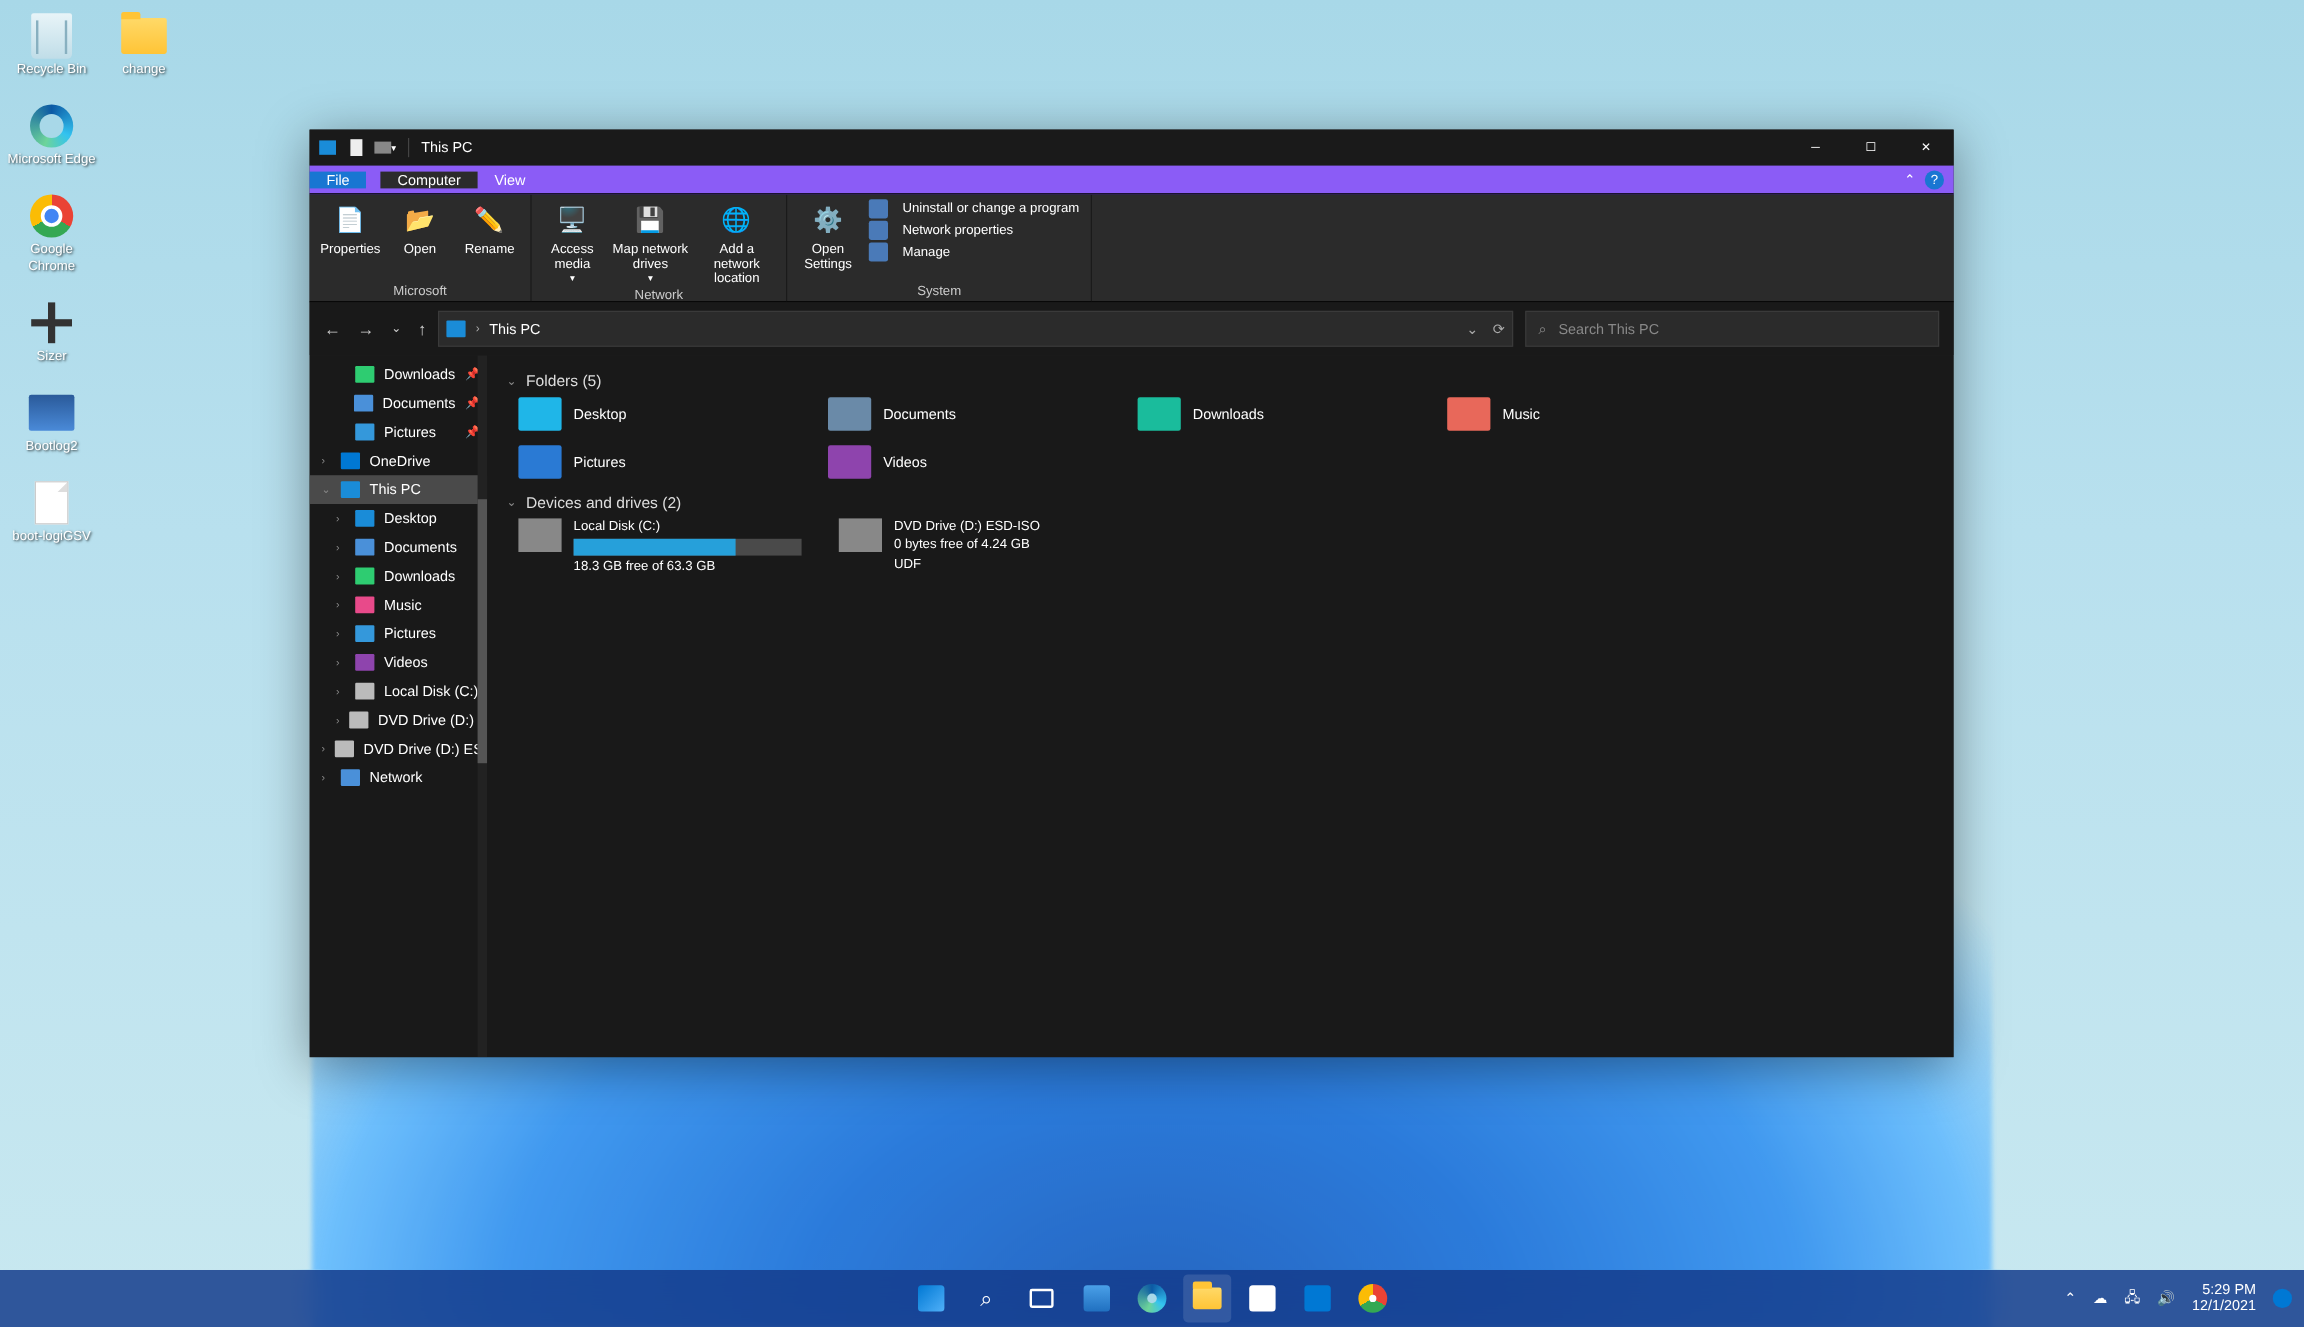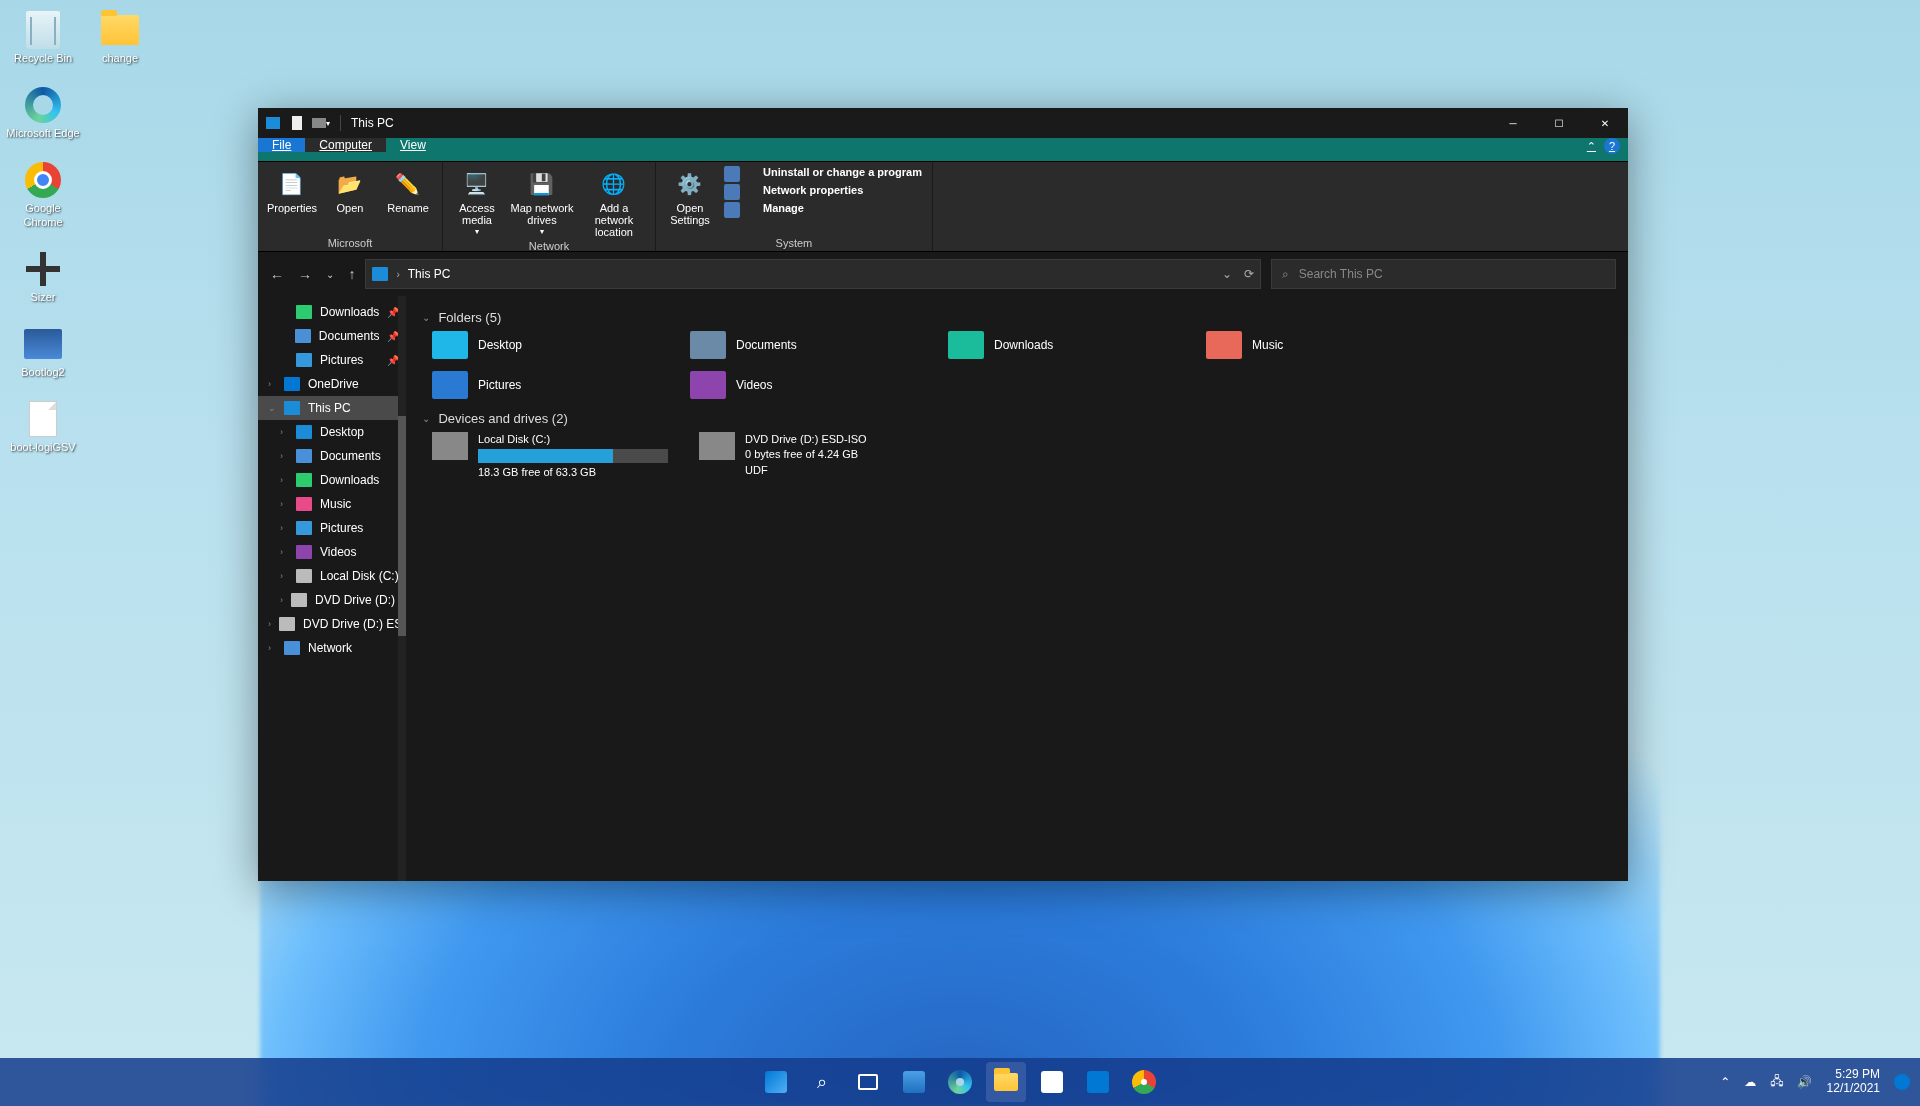--- a/index.html
+++ b/index.html
@@ -50,37 +50,37 @@
 
 .titlebar { height: 30px; background: #1a1a1a; display: flex; align-items: center; padding-left: 6px; }
 .titlebar .qa-icons { display: flex; gap: 6px; align-items: center; }
 .titlebar .qa { width:18px; height:18px; display:flex; align-items:center; justify-content:center; font-size:11px; }
 .titlebar .sep { width:1px; height:16px; background:#444; margin:0 4px; }
 .titlebar .title { font-size: 12px; margin-left: 6px; }
 .titlebar .window-controls { margin-left: auto; display: flex; }
 .titlebar .wc { width: 46px; height: 30px; display: flex; align-items: center; justify-content: center; font-size: 10px; }
 
 
-.menu-tabs { height: 24px; background: #0f766e; display: flex; align-items: flex-start; border-bottom: 1px solid #000; position:relative;text-decoration:underline;}
+.menu-tabs { height: 24px; background: #8b5cf6; display: flex; align-items: center; border-bottom: 1px solid #000; position:relative;}
 .menu-tab { padding: 0 14px; font-size: 12px; display:flex; align-items:center; }
 .menu-tab.file { background: #1976d2; }
-.menu-tab.active { background: #2b2b2b; }
+.menu-tab.active { background: #2b2b2b; margin-left: 12px; }
 .ribbon-controls{ margin-left:auto; display:flex; align-items:center; gap:8px; padding-right:8px;}
 .ribbon-help{width:16px;height:16px;border-radius:50%;background:#1976d2;display:flex;align-items:center;justify-content:center;font-size:11px;}
 
 
 .ribbon { height: 90px; background: #2b2b2b; display: flex; border-bottom: 1px solid #000; }
 .ribbon-group { display: flex; flex-direction: column; border-right: 1px solid #1a1a1a; }
 .ribbon-group .buttons { flex: 1; display: flex; align-items: flex-start; padding: 4px 6px 0; gap: 2px; }
 .ribbon-group .group-label { font-size: 11px; text-align: center; color: #ccc; padding-bottom: 2px; }
 .ribbon-btn { display: flex; flex-direction: column; align-items: center; gap: 2px; width: 56px; font-size: 11px; text-align: center; line-height: 1.1; padding: 2px; }
 .ribbon-btn.wide{width:70px;}
 .ribbon-btn .rico { width: 32px; height: 32px; display:flex; align-items:center; justify-content:center; font-size:20px;}
 .ribbon-small-list{display:flex;flex-direction:column;gap:2px;justify-content:center;padding:0 4px;}
-.ribbon-small{display:flex;align-items:flex-start;gap:23px;font-size:11px;white-space:nowrap;font-weight:bold;}
+.ribbon-small{display:flex;align-items:center;gap:12px;font-size:11px;white-space:nowrap;}
 .ribbon-small .sico{width:16px;height:16px;background:#4a7ab8;border-radius:2px;}
 
 
 .nav-row { height: 44px; display: flex; align-items: center; gap: 10px; padding: 0 12px; background:#191919;}
 .nav-arrows { display: flex; align-items: center; gap: 14px; }
 .nav-arrow { font-size: 14px; color:#ccc; }
 .address-bar { flex: 1; height: 30px; background: #2b2b2b; border: 1px solid #3a3a3a; display: flex; align-items: center; padding: 0 6px; gap: 8px; }
 .address-bar .pc-ico{width:16px;height:14px;background:#1a8cd8;border-radius:1px;}
 .address-bar .crumb{font-size:12px;}
 .address-bar .chev{font-size:10px;color:#aaa;}

